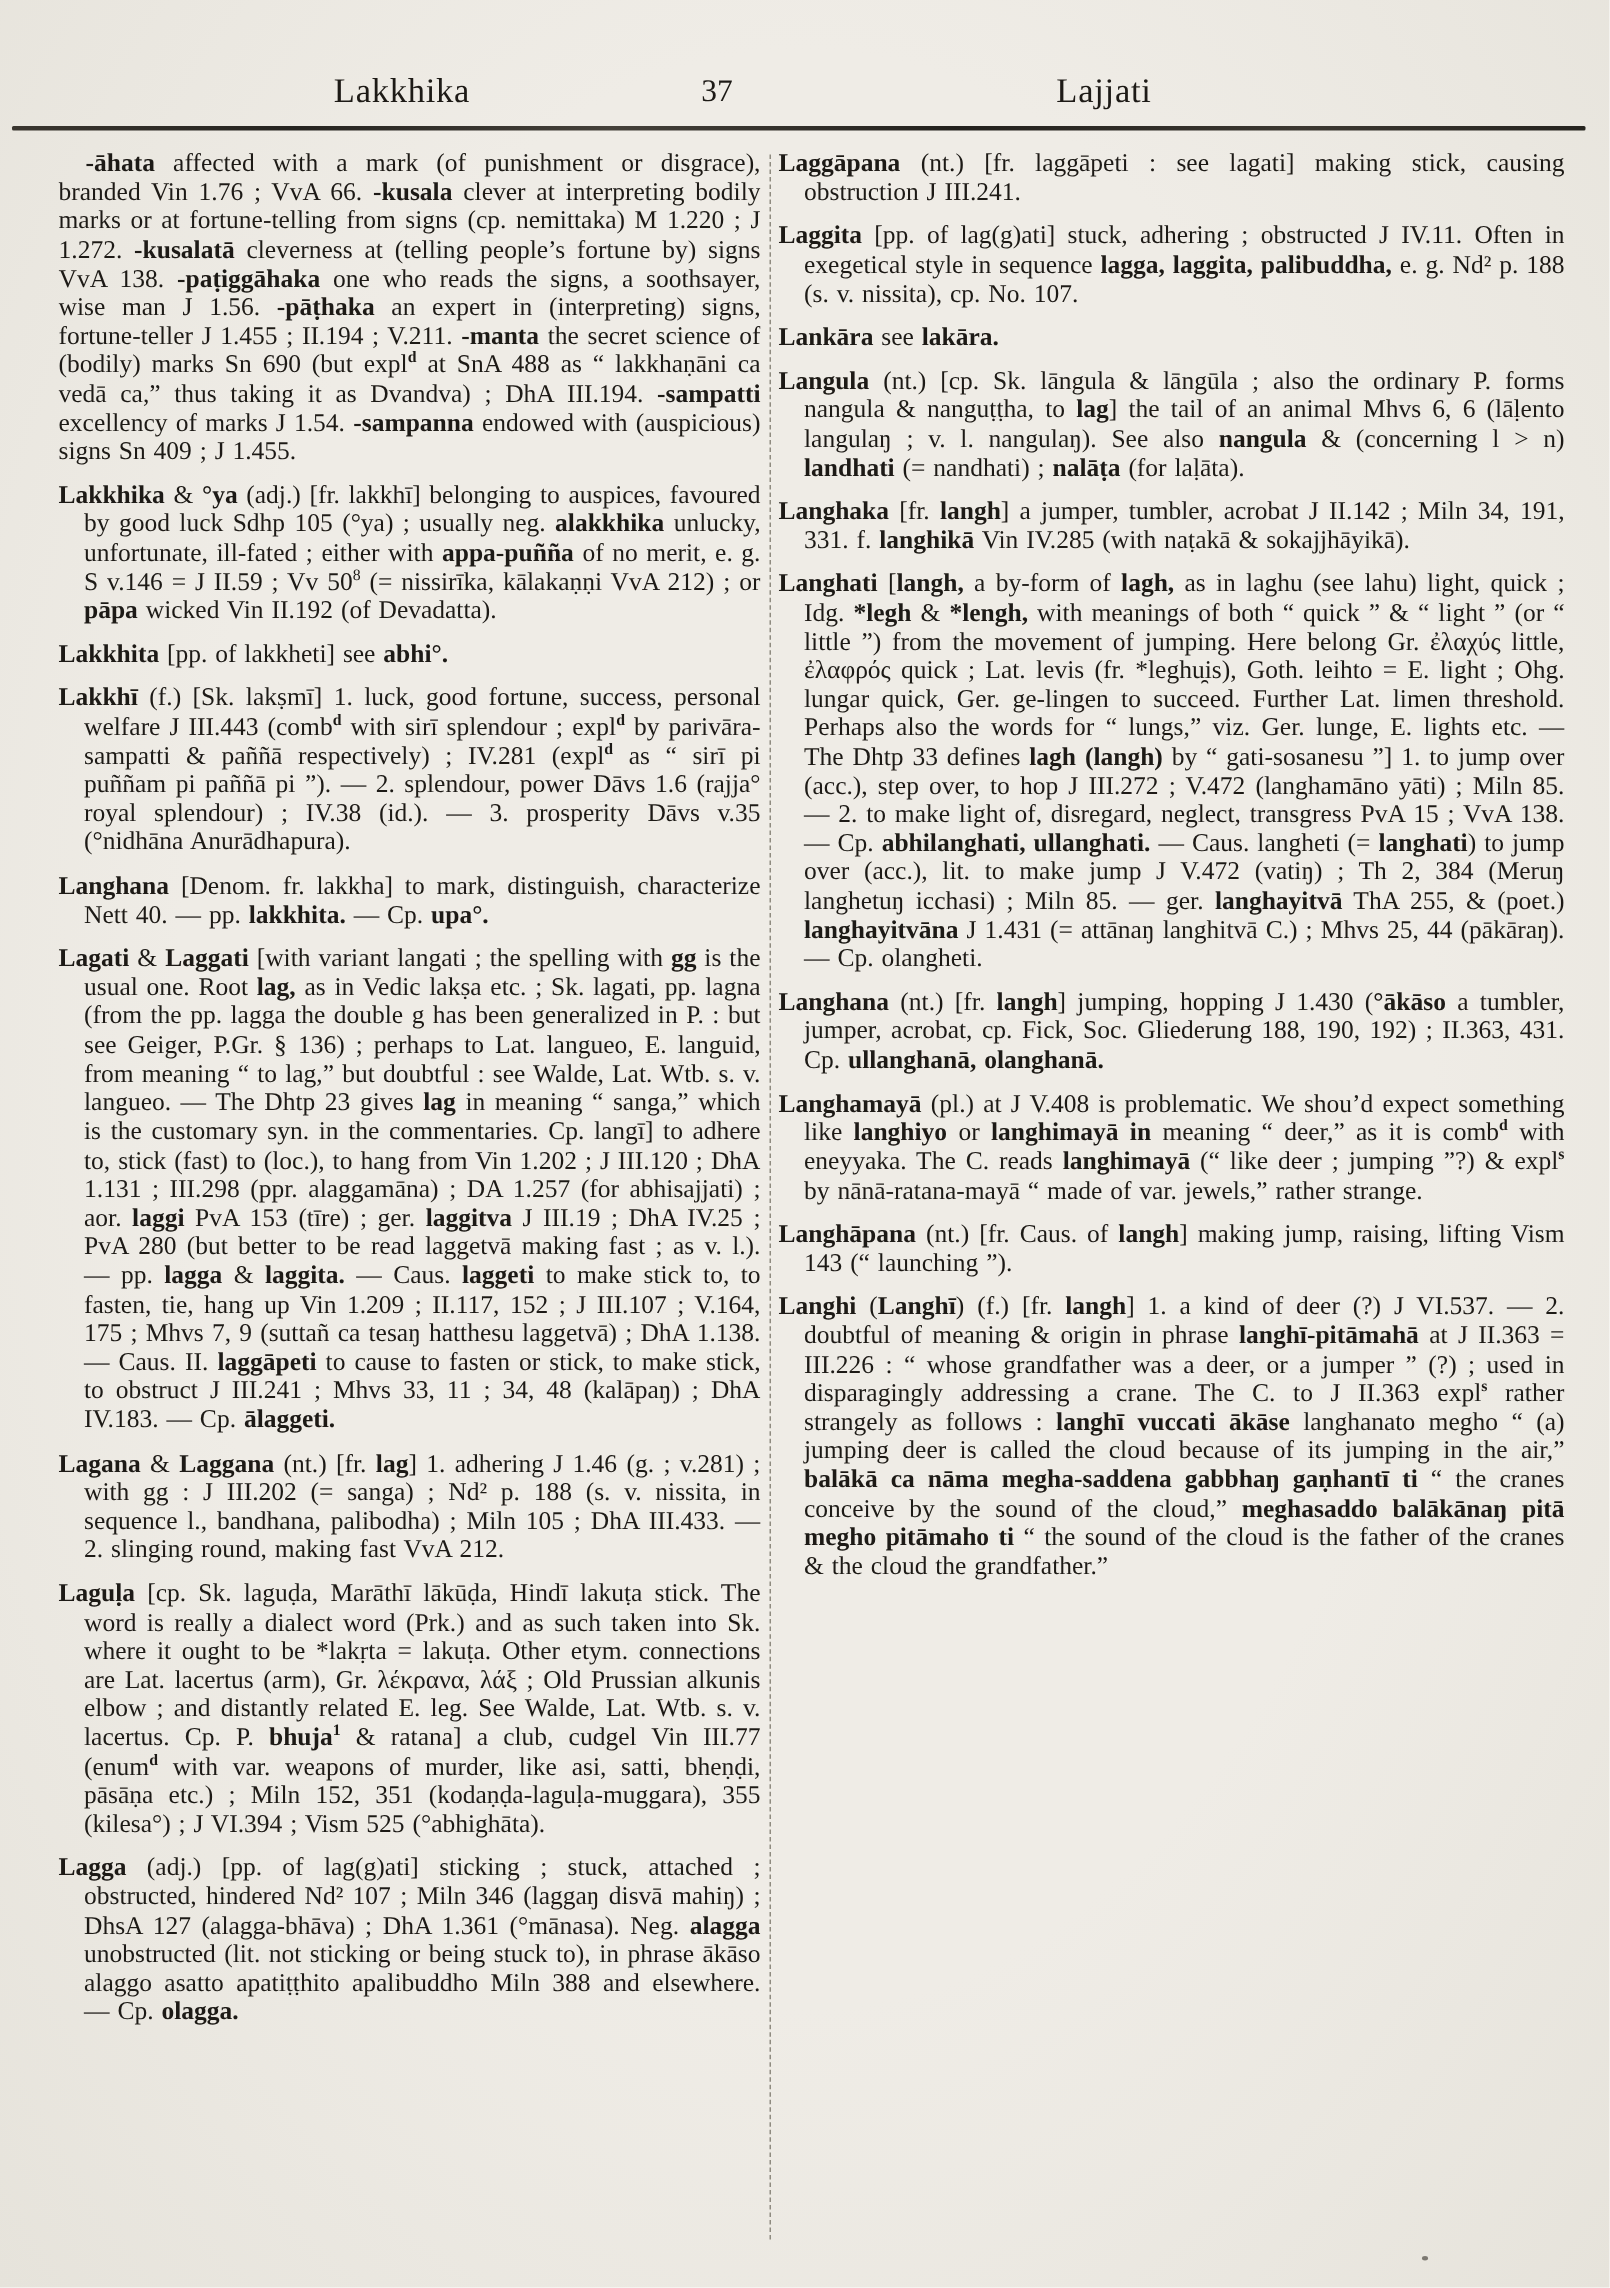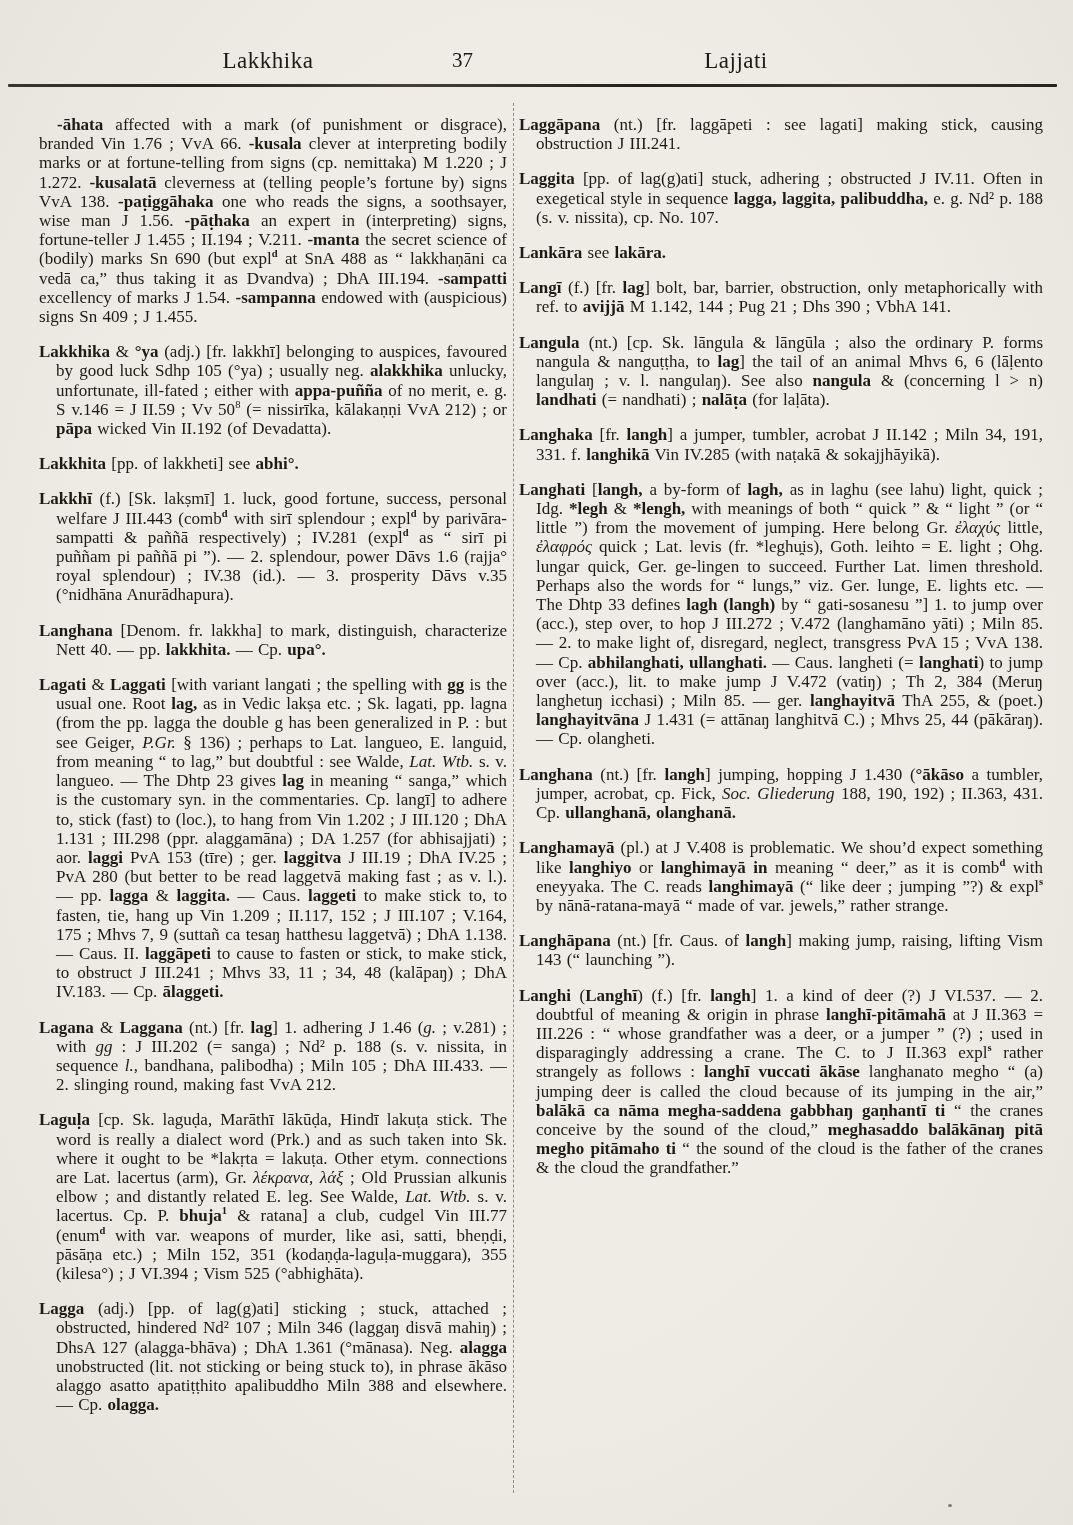--- a/index.html
+++ b/index.html
@@ -11,47 +11,47 @@
     overflow:hidden;
     position:relative;
     -webkit-font-smoothing:antialiased;
   }
   .page { position:absolute; inset:0; }
 
   
   .running-head { position:absolute; top:48px; left:0; width:100%; height:34px; }
   .head-word { position:absolute; font-size:23px; letter-spacing:0.5px; text-align:center; }
   .head-left  { left:148px; width:240px; }
-  .head-page  { position:absolute; left:452px; width:92px; font-size:21px; }
+  .head-page  { position:absolute; left:432px; width:92px; text-align:center; font-size:21px; }
   .head-right { left:618px; width:236px; }
   .head-rule {
     position:absolute; top:84px; left:8px; right:16px; height:3px;
     background:linear-gradient(90deg,#3a362f 0%, #262420 18%, #45413a 38%, #23211d 60%, #3c3831 82%, #26241f 100%);
     border-radius:1px;
   }
 
   
   .columns { position:absolute; top:99px; left:39px; right:30px; bottom:0; display:flex; }
   .col { overflow:hidden; }
   .col-left  { width:468px; }
   .col-right { flex:1; }
   .divider { width:0; border-left:1px dashed #8f8b80; margin:4px 5px 0 6px; height:1390px; }
 
   p.entry {
-    margin:16px 0 10px 0;
+    margin:0 0 10px 0;
     font-size:17px;
     line-height:19.2px;
     text-align:justify;
     padding-left:17px;
     text-indent:-17px;
     word-spacing:1px;
   }
   p.entry.cont { padding-left:0; text-indent:18px; }
   .b  { font-weight:bold; }
-  .i  { font-style:italic; }
+  .i  { }
   .sup { font-size:62%; vertical-align:super; line-height:0; font-weight:bold; }
   .sup.n { font-weight:normal; }
 
   .speck { position:absolute; left:948px; top:1504px; width:4px; height:3px; background:#4e4a43; border-radius:50%; opacity:0.7; }
 </style>
 </head>
 <body>
 
 <div class="page">
 
@@ -72,21 +72,20 @@
         <p class="entry"><span class="b">Lagati</span><span> &amp; </span><span class="b">Laggati</span><span> [with variant langati ; the spelling with </span><span class="b">gg</span><span> is the usual one.  Root </span><span class="b">lag,</span><span> as in Vedic lakṣa etc. ; Sk. lagati, pp. lagna (from the pp. lagga the double g has been generalized in P. : but see Geiger, </span><span class="i">P.Gr.</span><span> § 136) ; perhaps to Lat. langueo, E. languid, from meaning “ to lag,” but doubtful : see Walde, </span><span class="i">Lat. Wtb.</span><span> s. v. langueo. — The Dhtp 23 gives </span><span class="b">lag</span><span> in meaning “ sanga,” which is the customary syn. in the commentaries.  Cp. langī] to adhere to, stick (fast) to (loc.), to hang from Vin 1.202 ; J III.120 ; DhA 1.131 ; III.298 (ppr. alaggamāna) ; DA 1.257 (for abhisajjati) ; aor. </span><span class="b">laggi</span><span> PvA 153 (tīre) ; ger. </span><span class="b">laggitva</span><span> J III.19 ; DhA IV.25 ; PvA 280 (but better to be read laggetvā making fast ; as v. l.). — pp. </span><span class="b">lagga</span><span> &amp; </span><span class="b">laggita.</span><span> — Caus. </span><span class="b">laggeti</span><span> to make stick to, to fasten, tie, hang up Vin 1.209 ; II.117, 152 ; J III.107 ; V.164, 175 ; Mhvs 7, 9 (suttañ ca tesaŋ hatthesu laggetvā) ; DhA 1.138. — Caus. II. </span><span class="b">laggāpeti</span><span> to cause to fasten or stick, to make stick, to obstruct J III.241 ; Mhvs 33, 11 ; 34, 48 (kalāpaŋ) ; DhA IV.183. — Cp. </span><span class="b">ālaggeti.</span></p>
         <p class="entry"><span class="b">Lagana</span><span> &amp; </span><span class="b">Laggana</span><span> (nt.) [fr. </span><span class="b">lag</span><span>] 1. adhering J 1.46 (</span><span class="i">g.</span><span> ; v.281) ; with </span><span class="i">gg</span><span> : J III.202 (= sanga) ; Nd² p. 188 (s. v. nissita, in sequence </span><span class="i">l.</span><span>, bandhana, palibodha) ; Miln 105 ; DhA III.433. — 2. slinging round, making fast VvA 212.</span></p>
         <p class="entry"><span class="b">Laguḷa</span><span> [cp. Sk. laguḍa, Marāthī lākūḍa, Hindī lakuṭa stick.  The word is really a dialect word (Prk.) and as such taken into Sk. where it ought to be *lakṛta = lakuṭa. Other etym. connections are Lat. lacertus (arm), Gr. </span><span class="i">λέκρανα, λάξ</span><span> ; Old Prussian alkunis elbow ; and distantly related E. leg.  See Walde, </span><span class="i">Lat. Wtb.</span><span> s. v. lacertus. Cp. P. </span><span class="b">bhuja</span><span class="sup">1</span><span> &amp; ratana] a club, cudgel Vin III.77 (enum</span><span class="sup">d</span><span> with var. weapons of murder, like asi, satti, bheṇḍi, pāsāṇa etc.) ; Miln 152, 351 (kodaṇḍa-laguḷa-muggara), 355 (kilesa°) ; J VI.394 ; Vism 525 (°abhighāta).</span></p>
         <p class="entry"><span class="b">Lagga</span><span> (adj.) [pp. of lag(g)ati] sticking ; stuck, attached ; obstructed, hindered Nd² 107 ; Miln 346 (laggaŋ disvā mahiŋ) ; DhsA 127 (alagga-bhāva) ; DhA 1.361 (°mānasa). Neg. </span><span class="b">alagga</span><span> unobstructed (lit. not sticking or being stuck to), in phrase ākāso alaggo asatto apatiṭṭhito apalibuddho Miln 388 and elsewhere. — Cp. </span><span class="b">olagga.</span></p>
       </div>
     <div class="divider"></div>
     <div class="col col-right" id="col-right">
         <p class="entry"><span class="b">Laggāpana</span><span> (nt.) [fr. laggāpeti : see lagati] making stick, causing obstruction J III.241.</span></p>
         <p class="entry"><span class="b">Laggita</span><span> [pp. of lag(g)ati] stuck, adhering ; obstructed J IV.11.  Often in exegetical style in sequence </span><span class="b">lagga, laggita, palibuddha,</span><span> e. g. Nd² p. 188 (s. v. nissita), cp. No. 107.</span></p>
         <p class="entry"><span class="b">Lankāra</span><span> see </span><span class="b">lakāra.</span></p>
-        <p class="entry"><span class="b">Langī</span><span> (f.) [fr. </span><span class="b">lag</span><span>] bolt, bar, barrier, obstruction, only metaphorically with ref. to </span><span class="b">avijjā</span><span> M 1.142, 144 ; Pug 21 ; Dhs 390 ; VbhA 141.</span></p>
         <p class="entry"><span class="b">Langula</span><span> (nt.) [cp. Sk. lāngula &amp; lāngūla ; also the ordinary P. forms nangula &amp; nanguṭṭha, to </span><span class="b">lag</span><span>] the tail of an animal Mhvs 6, 6 (lāḷento langulaŋ ; v. l. nangulaŋ). See also </span><span class="b">nangula</span><span> &amp; (concerning l &gt; n) </span><span class="b">landhati</span><span> (= nandhati) ; </span><span class="b">nalāṭa</span><span> (for laḷāta).</span></p>
         <p class="entry"><span class="b">Langhaka</span><span> [fr. </span><span class="b">langh</span><span>] a jumper, tumbler, acrobat J II.142 ; Miln 34, 191, 331.  f. </span><span class="b">langhikā</span><span> Vin IV.285 (with naṭakā &amp; sokajjhāyikā).</span></p>
         <p class="entry"><span class="b">Langhati</span><span> [</span><span class="b">langh,</span><span> a by-form of </span><span class="b">lagh,</span><span> as in laghu (see lahu) light, quick ; Idg. </span><span class="b">*legh</span><span> &amp; </span><span class="b">*lengh,</span><span> with meanings of both “ quick ” &amp; “ light ” (or “ little ”) from the movement of jumping.  Here belong Gr. </span><span class="i">ἐλαχύς</span><span> little, </span><span class="i">ἐλαφρός</span><span> quick ; Lat. levis (fr. *leghu̯is), Goth. leihto = E. light ; Ohg. lungar quick, Ger. ge-lingen to succeed. Further Lat. limen threshold.  Perhaps also the words for “ lungs,” viz. Ger. lunge, E. lights etc. — The Dhtp 33 defines </span><span class="b">lagh (langh)</span><span> by “ gati-sosanesu ”] 1. to jump over (acc.), step over, to hop J III.272 ; V.472 (langhamāno yāti) ; Miln 85. — 2. to make light of, disregard, neglect, transgress PvA 15 ; VvA 138. — Cp. </span><span class="b">abhilanghati, ullanghati.</span><span> — Caus. langheti (= </span><span class="b">langhati</span><span>) to jump over (acc.), lit. to make jump J V.472 (vatiŋ) ; Th 2, 384 (Meruŋ langhetuŋ icchasi) ; Miln 85. — ger. </span><span class="b">langhayitvā</span><span> ThA 255, &amp; (poet.) </span><span class="b">langhayitvāna</span><span> J 1.431 (= attānaŋ langhitvā C.) ; Mhvs 25, 44 (pākāraŋ). — Cp. olangheti.</span></p>
         <p class="entry"><span class="b">Langhana</span><span> (nt.) [fr. </span><span class="b">langh</span><span>] jumping, hopping J 1.430 (</span><span class="b">°ākāso</span><span> a tumbler, jumper, acrobat, cp. Fick, </span><span class="i">Soc. Gliederung</span><span> 188, 190, 192) ; II.363, 431.  Cp. </span><span class="b">ullanghanā, olanghanā.</span></p>
         <p class="entry"><span class="b">Langhamayā</span><span> (pl.) at J V.408 is problematic.  We shou’d expect something like </span><span class="b">langhiyo</span><span> or </span><span class="b">langhimayā in</span><span> meaning “ deer,” as it is comb</span><span class="sup">d</span><span> with eneyyaka.  The C. reads </span><span class="b">langhimayā</span><span> (“ like deer ; jumping ”?) &amp; expl</span><span class="sup">s</span><span> by nānā-ratana-mayā “ made of var. jewels,” rather strange.</span></p>
         <p class="entry"><span class="b">Langhāpana</span><span> (nt.) [fr. Caus. of </span><span class="b">langh</span><span>] making jump, raising, lifting Vism 143 (“ launching ”).</span></p>
         <p class="entry"><span class="b">Langhi</span><span> (</span><span class="b">Langhī</span><span>) (f.) [fr. </span><span class="b">langh</span><span>] 1. a kind of deer (?) J VI.537. — 2. doubtful of meaning &amp; origin in phrase </span><span class="b">langhī-pitāmahā</span><span> at J II.363 = III.226 : “ whose grandfather was a deer, or a jumper ” (?) ; used in disparagingly addressing a crane.  The C. to J II.363 expl</span><span class="sup">s</span><span> rather strangely as follows : </span><span class="b">langhī vuccati ākāse</span><span> langhanato megho “ (a) jumping deer is called the cloud because of its jumping in the air,” </span><span class="b">balākā ca nāma megha-saddena gabbhaŋ gaṇhantī ti</span><span> “ the cranes conceive by the sound of the cloud,” </span><span class="b">meghasaddo balākānaŋ pitā megho pitāmaho ti</span><span> “ the sound of the cloud is the father of the cranes &amp; the cloud the grandfather.”</span></p>
       </div>
   </div>
 

